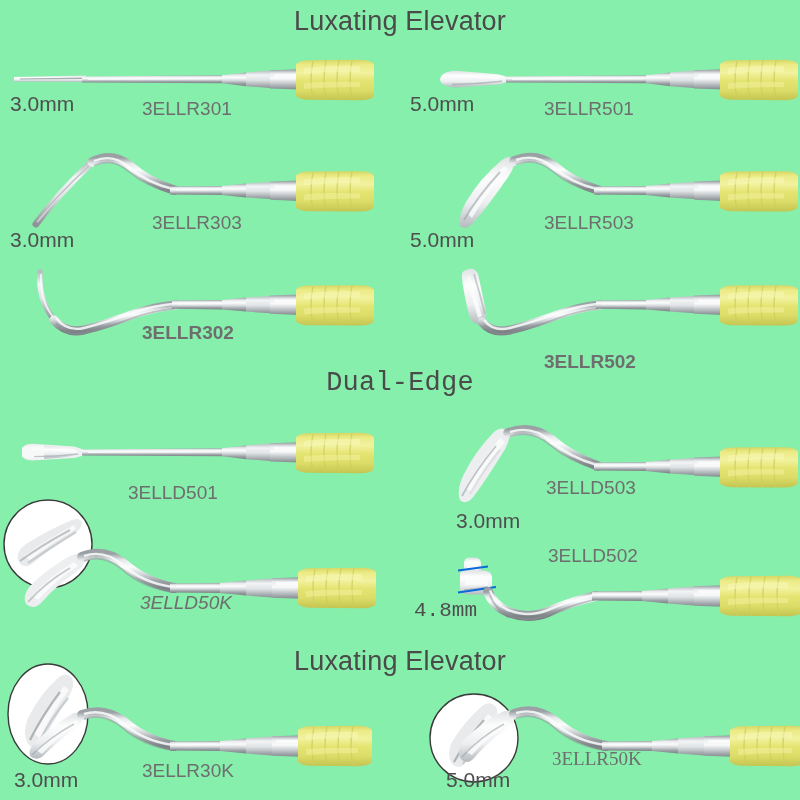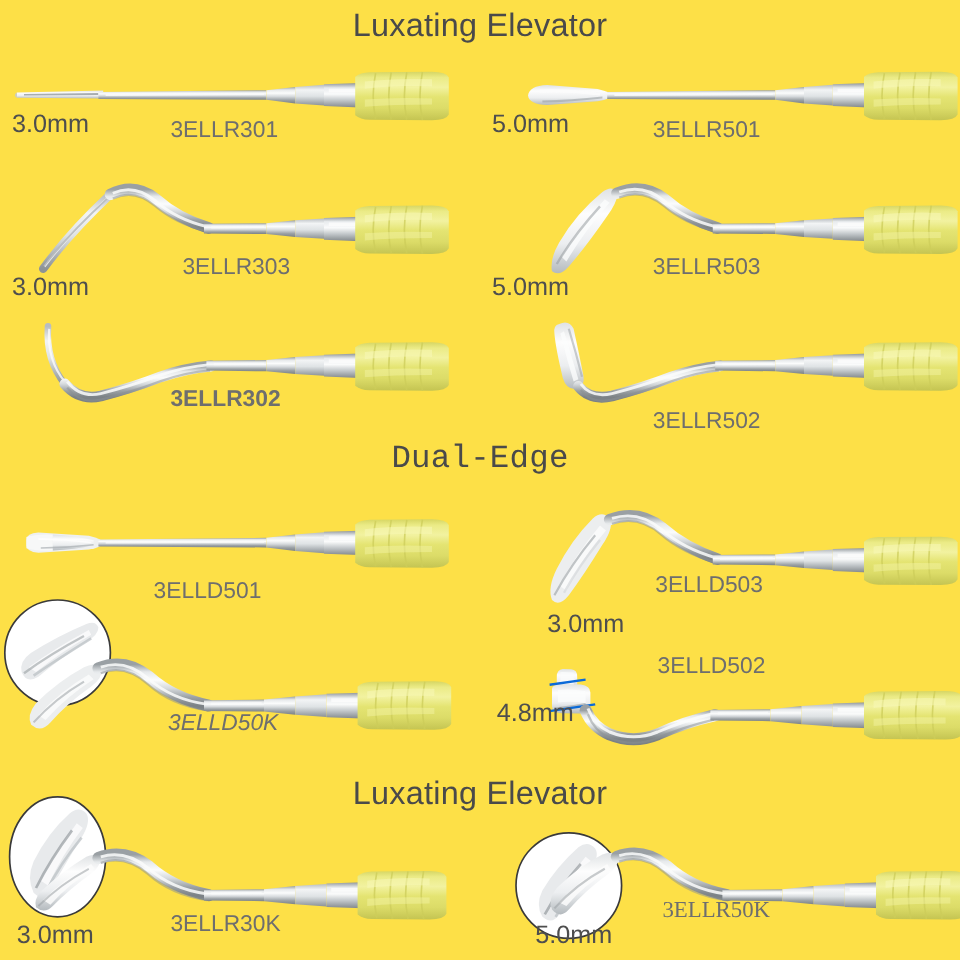--- a/index.html
+++ b/index.html
@@ -7,21 +7,21 @@
     padding: 0;
     background: #ffffff;
   }
   body {
     font-family: "Liberation Sans", sans-serif;
   }
   #catalog {
     position: relative;
     width: 800px;
     height: 800px;
-    background: #fde047;
+    background: #86efac;
     overflow: hidden;
   }
   .section-title {
     position: absolute;
     width: 100%;
     text-align: center;
     color: #4a4a4a;
     font-size: 27px;
     font-weight: 400;
     letter-spacing: 0.2px;
@@ -301,21 +301,21 @@
           <path d="M305 28.4 Q301 47.4 305 66.4"></path>
           <path d="M318 27.8 Q314 47.4 318 67"></path>
           <path d="M331 27.6 Q327 47.4 331 67.2"></path>
           <path d="M344 27.4 Q340 47.4 344 67.4"></path>
         </g>
         <path d="M296 35.4 Q320 32.4 352 33.4 L352 39.4 Q320 38.4 296 41.4 Z" fill="#f7f7b8" opacity="0.55"></path>
         <path d="M296 50.4 Q320 48.4 352 49.4 L352 54.4 Q320 54.4 296 56.4 Z" fill="#f7f7b0" opacity="0.4"></path>
       </g>
     </svg>
   </div>
-  <div class="part-code" style="left:544px; top:341px;">3ELLR502</div>
+  <div class="part-code" style="left:544px; top:351px;font-weight:bold;">3ELLR502</div>
 
   <div class="section-title" style="top:368px;font-family:Liberation Mono, monospace;">Dual-Edge</div>
 
   <div class="instrument" style="left:8px; top:424px;">
     <svg width="372" height="70" viewBox="0 0 372 70">
       <g>
         <path d="M14 26 Q14 20.4 24 19.8 L66 22.4 Q78 25.4 78 28.4 Q78 31.4 66 34 L24 36.6 Q14 36 14 30.4 Z" fill="#eef0f1"></path>
         <path d="M14 23.6 Q22 21 36 21.6 L36 34.6 Q22 35.4 14 32.8 Z" fill="#f7f8f8"></path>
         <path d="M36 21.4 Q54 22.4 70 26.2 L70 30.4 Q54 34 36 34.8 Z" fill="url(#gTipLight)"></path>
         <path d="M24 24.4 Q46 24.4 68 27.4 L68 28.8 Q46 26 24 26 Z" fill="#fdfdfd" opacity="0.9"></path>
@@ -468,21 +468,21 @@
           <path d="M315 40.4 Q311 60 315 79.6"></path>
           <path d="M329 40.2 Q325 60 329 79.8"></path>
           <path d="M343 40 Q339 60 343 80"></path>
         </g>
         <path d="M292 48 Q318 45 352 46 L352 52 Q318 51 292 54 Z" fill="#f7f7b8" opacity="0.55"></path>
         <path d="M292 63 Q318 61 352 62 L352 67 Q318 67 292 69 Z" fill="#f7f7b0" opacity="0.4"></path>
       </g>
     </svg>
   </div>
   <div class="dim-label" style="left:456px; top:509px;">3.0mm</div>
-  <div class="dim-label" style="left:414px; top:583px;">4.8mm</div>
+  <div class="dim-label" style="left:414px; top:599px;font-family:Liberation Mono, monospace;">4.8mm</div>
   <div class="part-code" style="left:548px; top:545px;">3ELLD502</div>
 
   <div class="section-title" style="top:646px;">Luxating Elevator</div>
 
   <div class="instrument" style="left:6px; top:662px;">
     <svg width="84" height="104" viewBox="0 0 84 104">
       <ellipse cx="42" cy="52" rx="40" ry="50" fill="#ffffff" stroke="#3a3a3a" stroke-width="1.4"></ellipse>
       <g>
         <path d="M22 82 Q16 70 22 56 Q34 32 52 16 Q60 9 66 16 Q70 23 62 36 Q46 62 36 80 Q30 90 22 82 Z" fill="#e8eaec"></path>
         <path d="M28 72 Q40 48 58 24 L63 28 Q46 50 34 76 Z" fill="#fbfbfc" opacity="0.9"></path>

